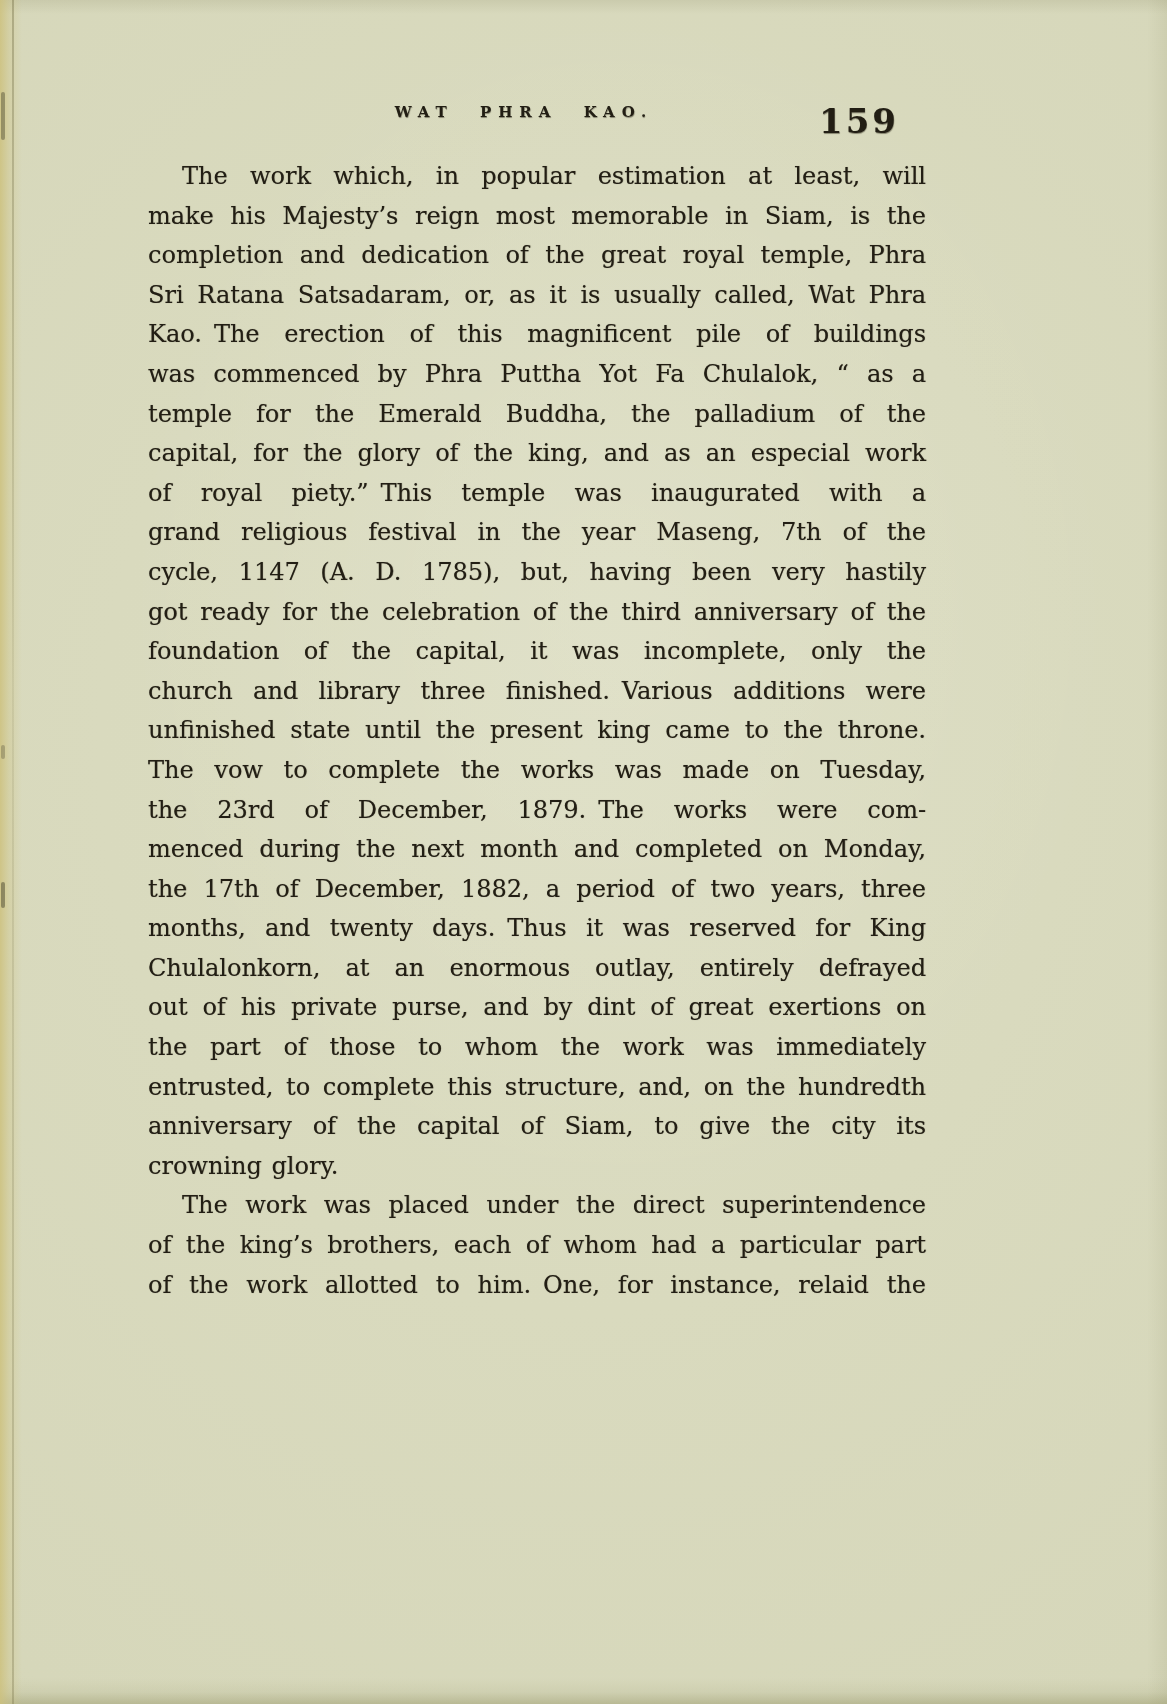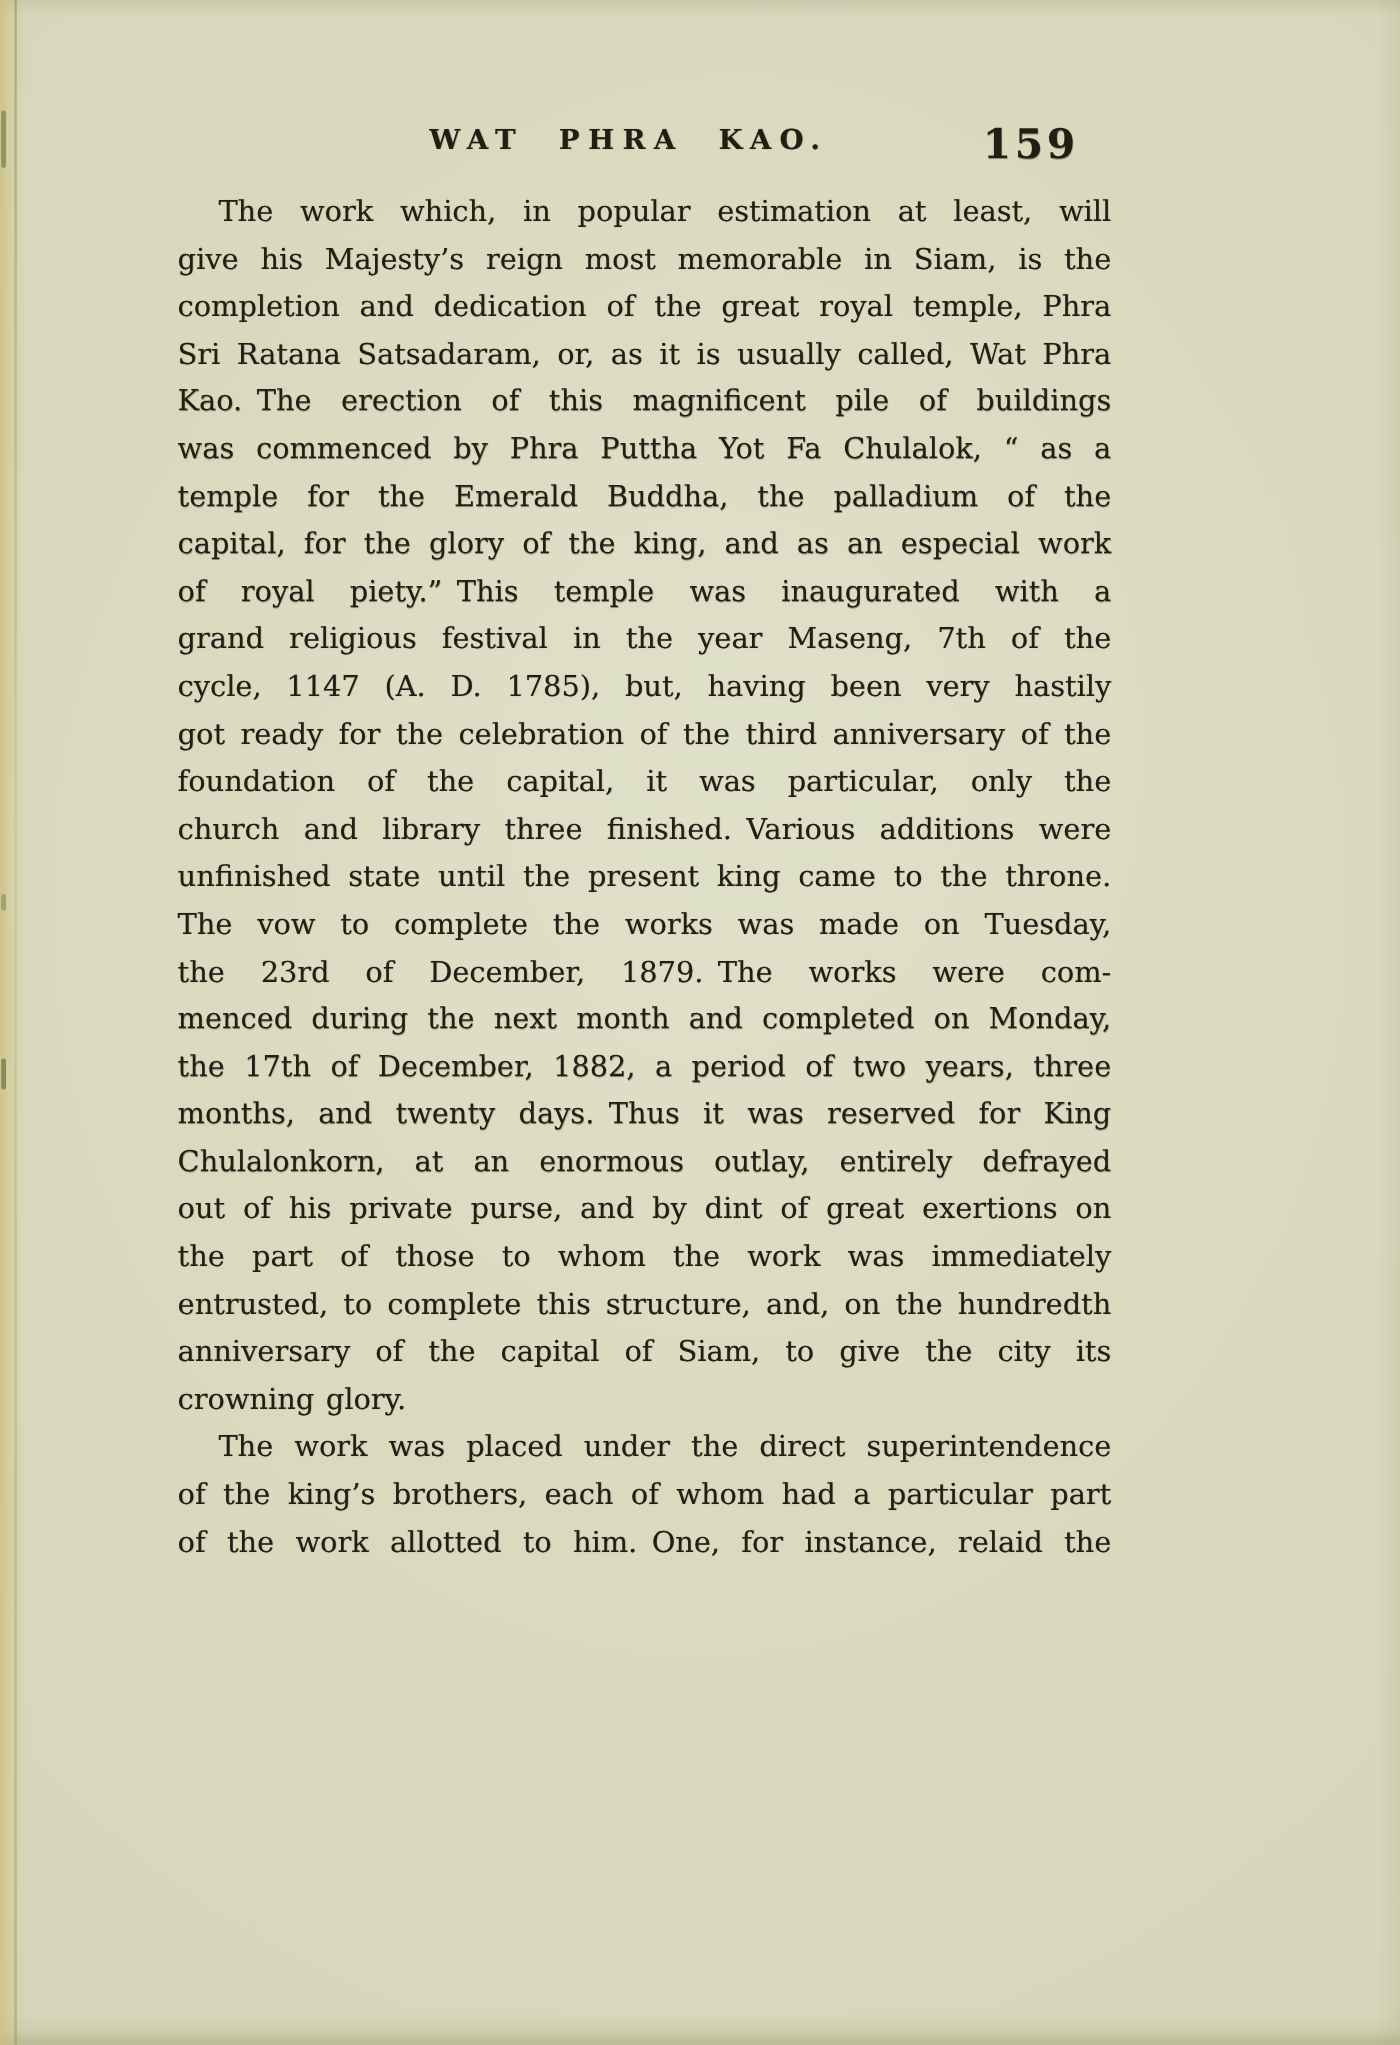--- a/index.html
+++ b/index.html
@@ -33,21 +33,21 @@
   .tick.t1 { top: 92px;  height: 48px; opacity: .7; }
   .tick.t2 { top: 745px; height: 14px; opacity: .5; }
   .tick.t3 { top: 882px; height: 26px; opacity: .8; }
 
   .running-header {
     position: absolute; left: 135px; top: 103px; width: 778px; height: 40px;
   }
   .page-title {
     text-align: center;
     font-weight: bold;
-    font-size: 23px;
+    font-size: 15px;
     letter-spacing: 7px;
     word-spacing: 14px;
     text-shadow: 0.4px 0.5px 0.8px rgba(35,30,18,0.45);
   }
   .page-number {
     position: absolute; right: 14px; top: -2px;
     font-weight: bold;
     font-size: 34px;
     letter-spacing: 3px;
     text-shadow: 0.4px 0.5px 0.8px rgba(35,30,18,0.45);
@@ -81,32 +81,32 @@
 
   <div class="running-header">
     <div class="page-title">WAT PHRA KAO.</div>
     <div class="page-number">159</div>
   </div>
 
   <div class="body-text">
 
     <div>
       <div class="line indent">The work which, in popular estimation at least, will</div>
-      <div class="line">give his Majesty’s reign most memorable in Siam, is the</div>
+      <div class="line">make his Majesty’s reign most memorable in Siam, is the</div>
       <div class="line">completion and dedication of the great royal temple, Phra</div>
       <div class="line">Sri Ratana Satsadaram, or, as it is usually called, Wat Phra</div>
       <div class="line">Kao. The erection of this magnificent pile of buildings</div>
       <div class="line">was commenced by Phra Puttha Yot Fa Chulalok, “ as a</div>
       <div class="line">temple for the Emerald Buddha, the palladium of the</div>
       <div class="line">capital, for the glory of the king, and as an especial work</div>
       <div class="line">of royal piety.” This temple was inaugurated with a</div>
       <div class="line">grand religious festival in the year Maseng, 7th of the</div>
       <div class="line">cycle, 1147 (A. D. 1785), but, having been very hastily</div>
       <div class="line">got ready for the celebration of the third anniversary of the</div>
-      <div class="line">foundation of the capital, it was particular, only the</div>
+      <div class="line">foundation of the capital, it was incomplete, only the</div>
       <div class="line">church and library three finished. Various additions were</div>
       <div class="line">unfinished state until the present king came to the throne.</div>
       <div class="line">The vow to complete the works was made on Tuesday,</div>
       <div class="line">the 23rd of December, 1879. The works were com-</div>
       <div class="line">menced during the next month and completed on Monday,</div>
       <div class="line">the 17th of December, 1882, a period of two years, three</div>
       <div class="line">months, and twenty days. Thus it was reserved for King</div>
       <div class="line">Chulalonkorn, at an enormous outlay, entirely defrayed</div>
       <div class="line">out of his private purse, and by dint of great exertions on</div>
       <div class="line">the part of those to whom the work was immediately</div>

